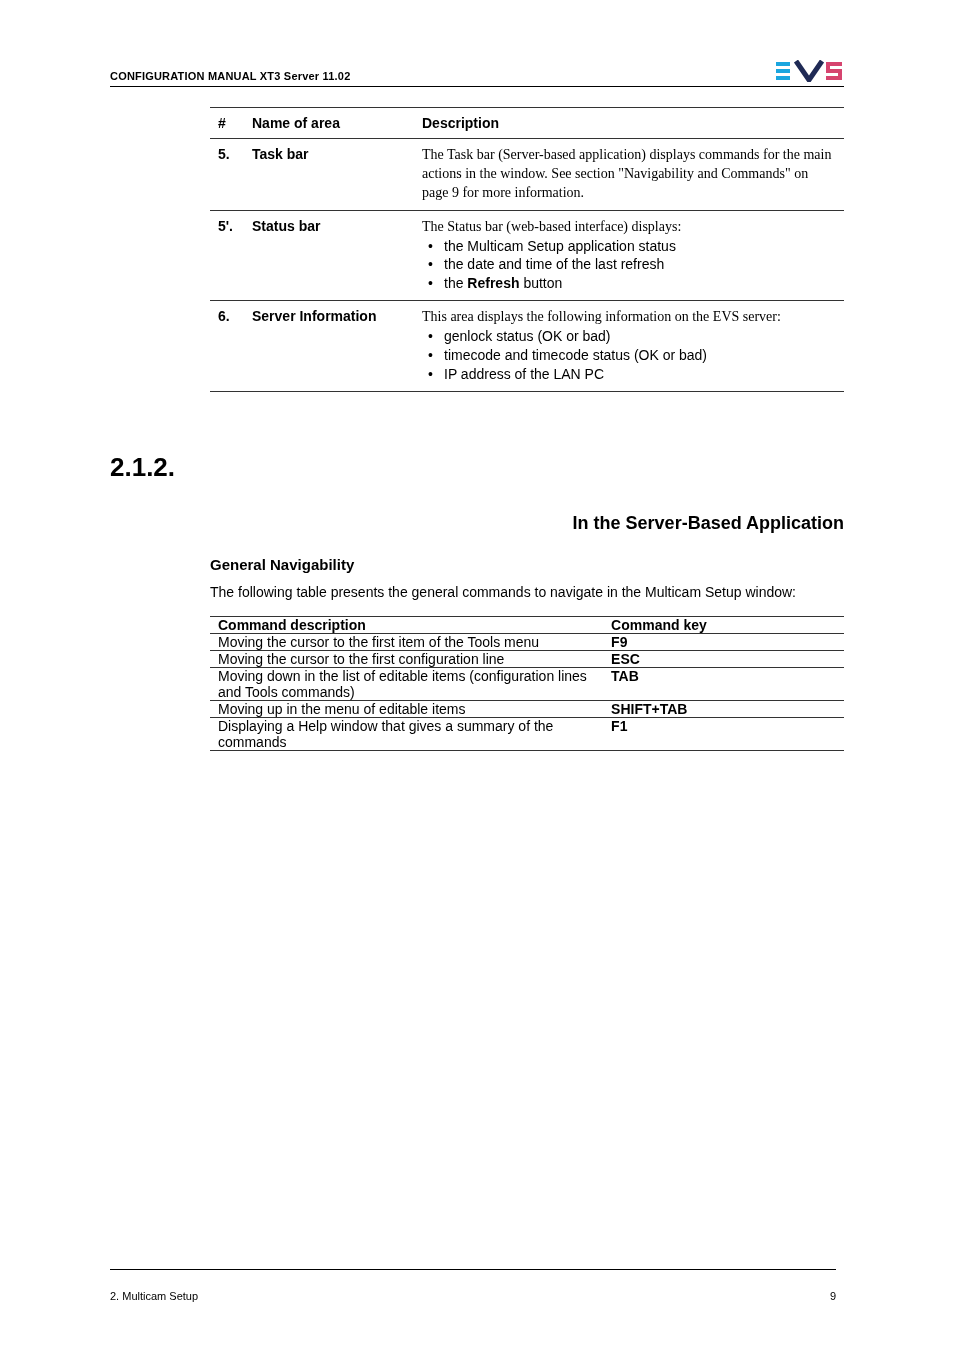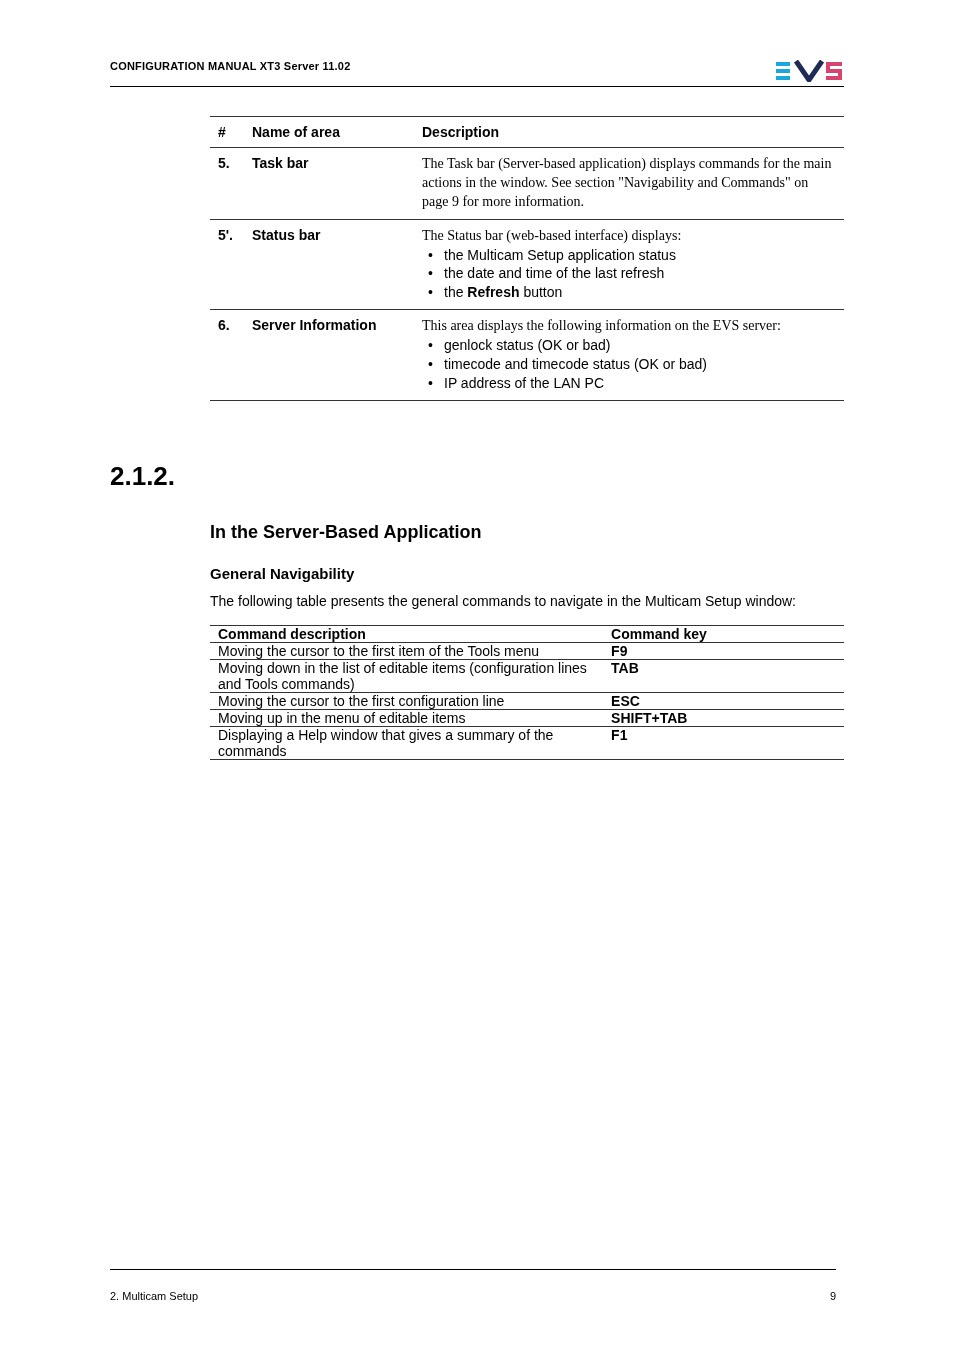--- a/index.html
+++ b/index.html
@@ -8,24 +8,24 @@
     height: 1350px;
     background: #fff;
     font-family: Arial, Helvetica, sans-serif;
     color: #000;
     position: relative;
     padding: 60px 110px 60px 110px;
   }
   .header-row {
     display: flex;
     justify-content: space-between;
-    align-items: flex-start;
+    align-items: flex-end;
     border-bottom: 1px solid #000;
     padding-bottom: 4px;
-    margin-bottom: 29px;
+    margin-bottom: 20px;
   }
   .header-text {
     font-size: 11px;
     font-weight: bold;
     letter-spacing: 0.2px;
   }
   .logo { display: flex; align-items: center; gap: 0; }
   .content-area {
     margin-left: 100px;
   }
@@ -62,20 +62,21 @@
   }
   .section-title {
     font-size: 26px;
     font-weight: bold;
   }
   .h2 {
     font-size: 18px;
     font-weight: bold;
     margin-top: 10px;
     margin-bottom: 22px;
+    text-align: right;
   }
   .h3 {
     font-size: 15px;
     font-weight: bold;
     margin-bottom: 10px;
   }
   .para {
     font-size: 14px;
     line-height: 1.35;
     margin-bottom: 14px;
@@ -193,26 +194,26 @@
         <th class="col-desc">Command description</th>
         <th class="col-key-h">Command key</th>
       </tr>
     </thead>
     <tbody>
       <tr>
         <td class="col-desc">Moving the cursor to the first item of the Tools menu</td>
         <td class="col-key">F9</td>
       </tr>
       <tr>
+        <td class="col-desc">Moving the cursor to the first configuration line</td>
+        <td class="col-key">ESC</td>
+      </tr>
+      <tr>
         <td class="col-desc">Moving down in the list of editable items (configuration lines and Tools commands)</td>
         <td class="col-key">TAB</td>
-      </tr>
-      <tr>
-        <td class="col-desc">Moving the cursor to the first configuration line</td>
-        <td class="col-key">ESC</td>
       </tr>
       <tr>
         <td class="col-desc">Moving up in the menu of editable items</td>
         <td class="col-key">SHIFT+TAB</td>
       </tr>
       <tr>
         <td class="col-desc">Displaying a Help window that gives a summary of the commands</td>
         <td class="col-key">F1</td>
       </tr>
     </tbody>

